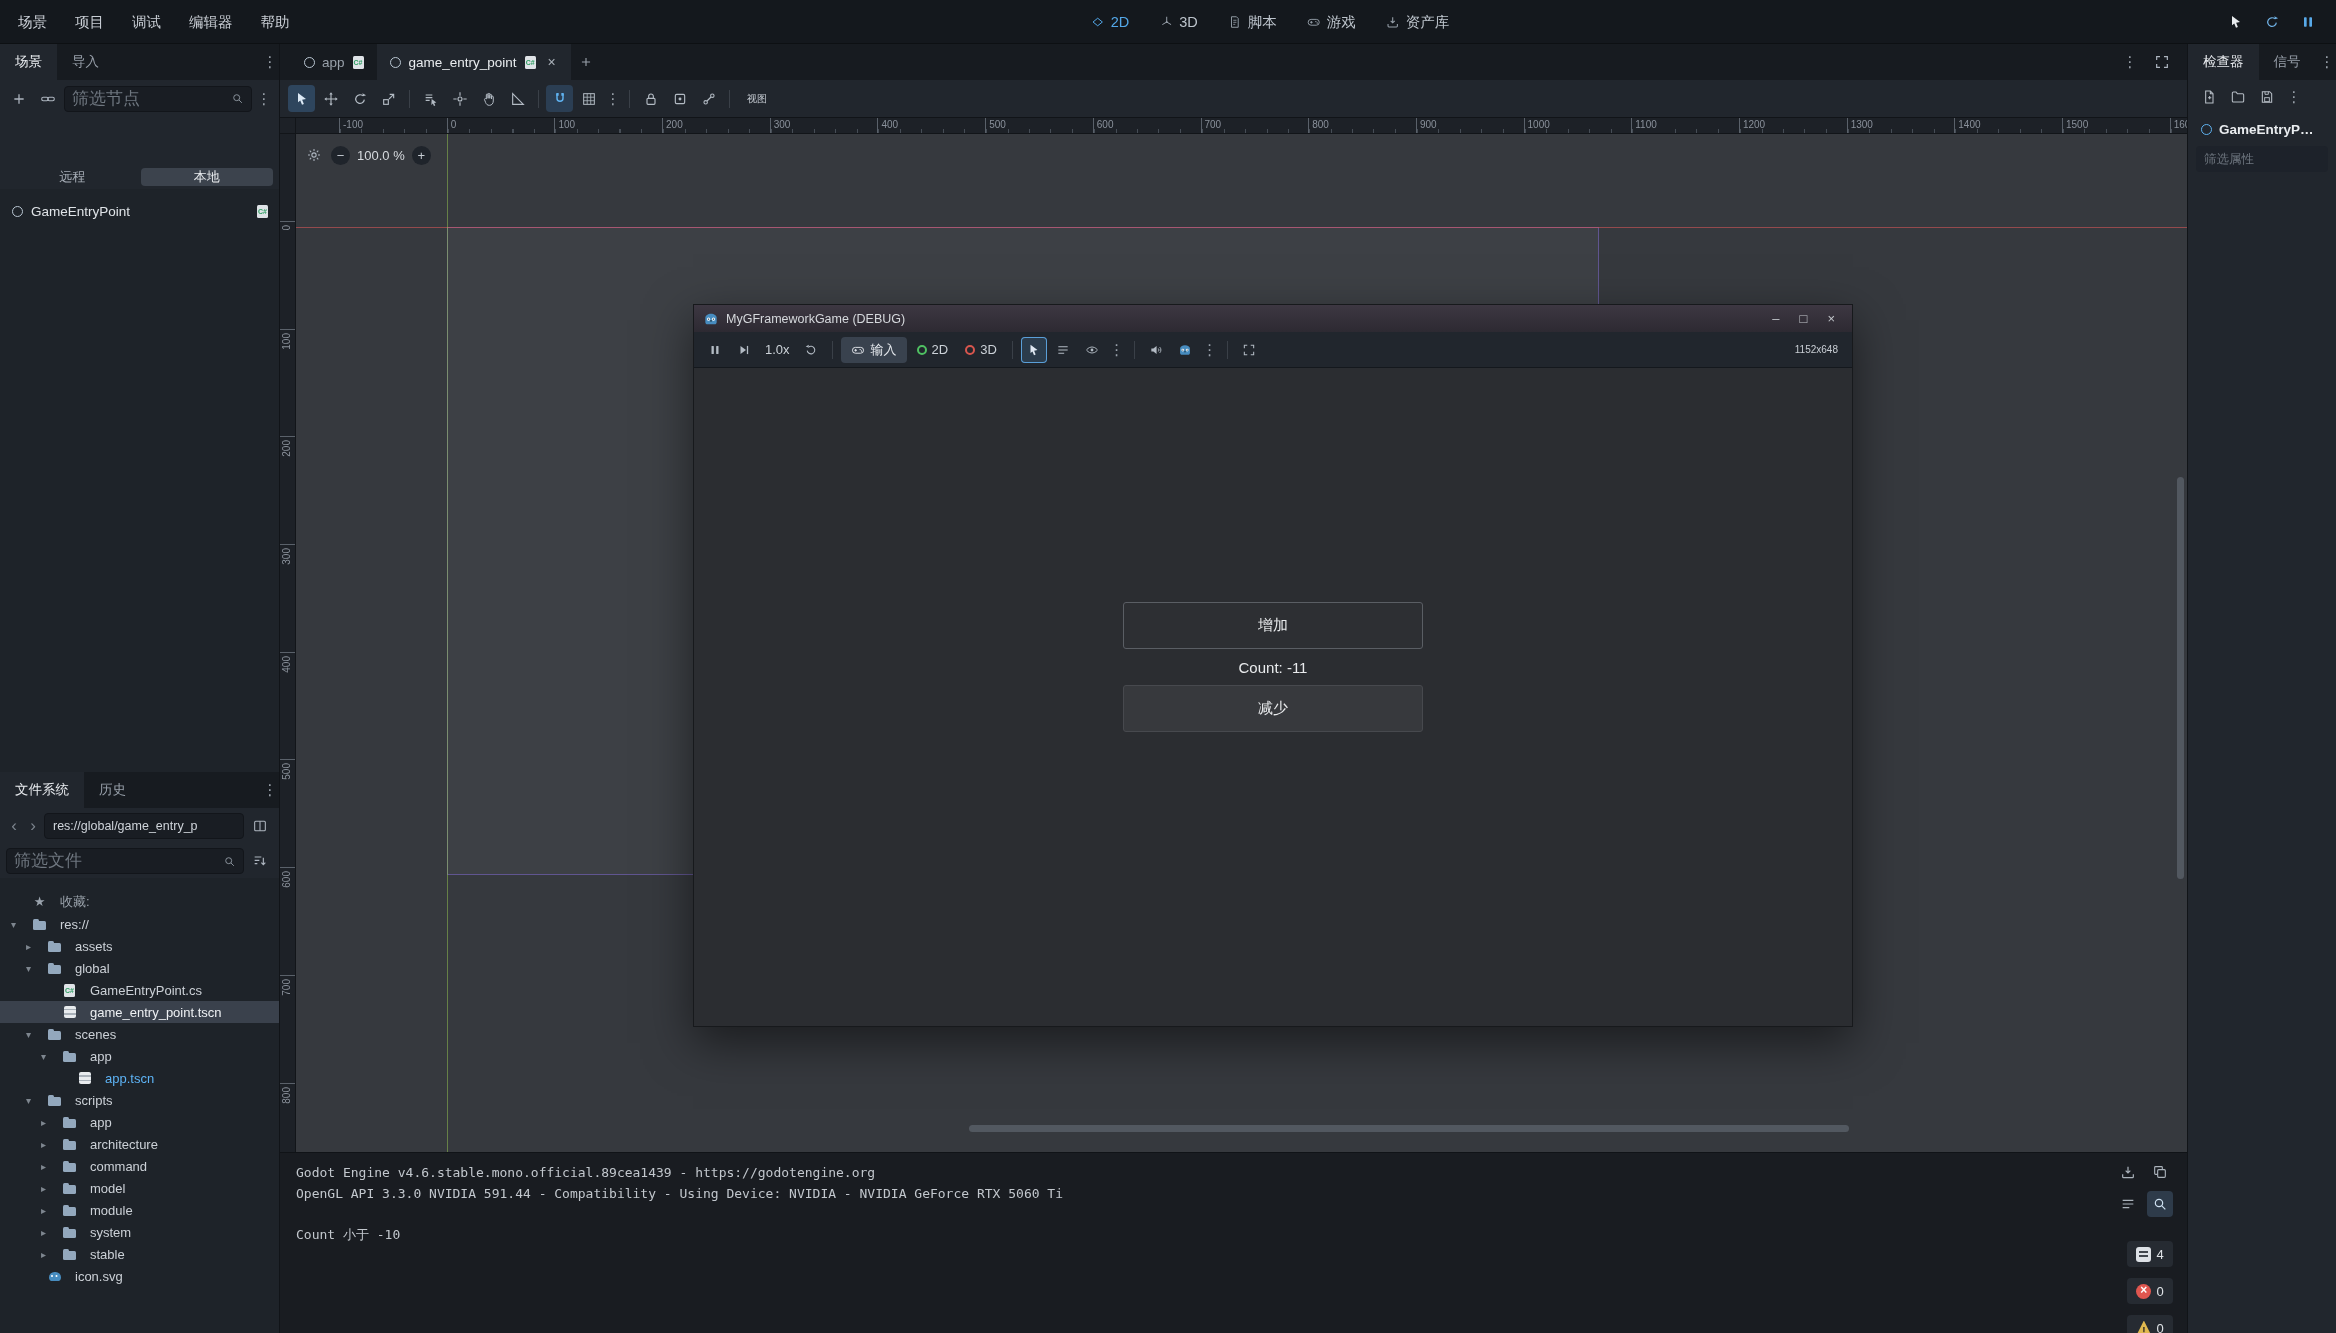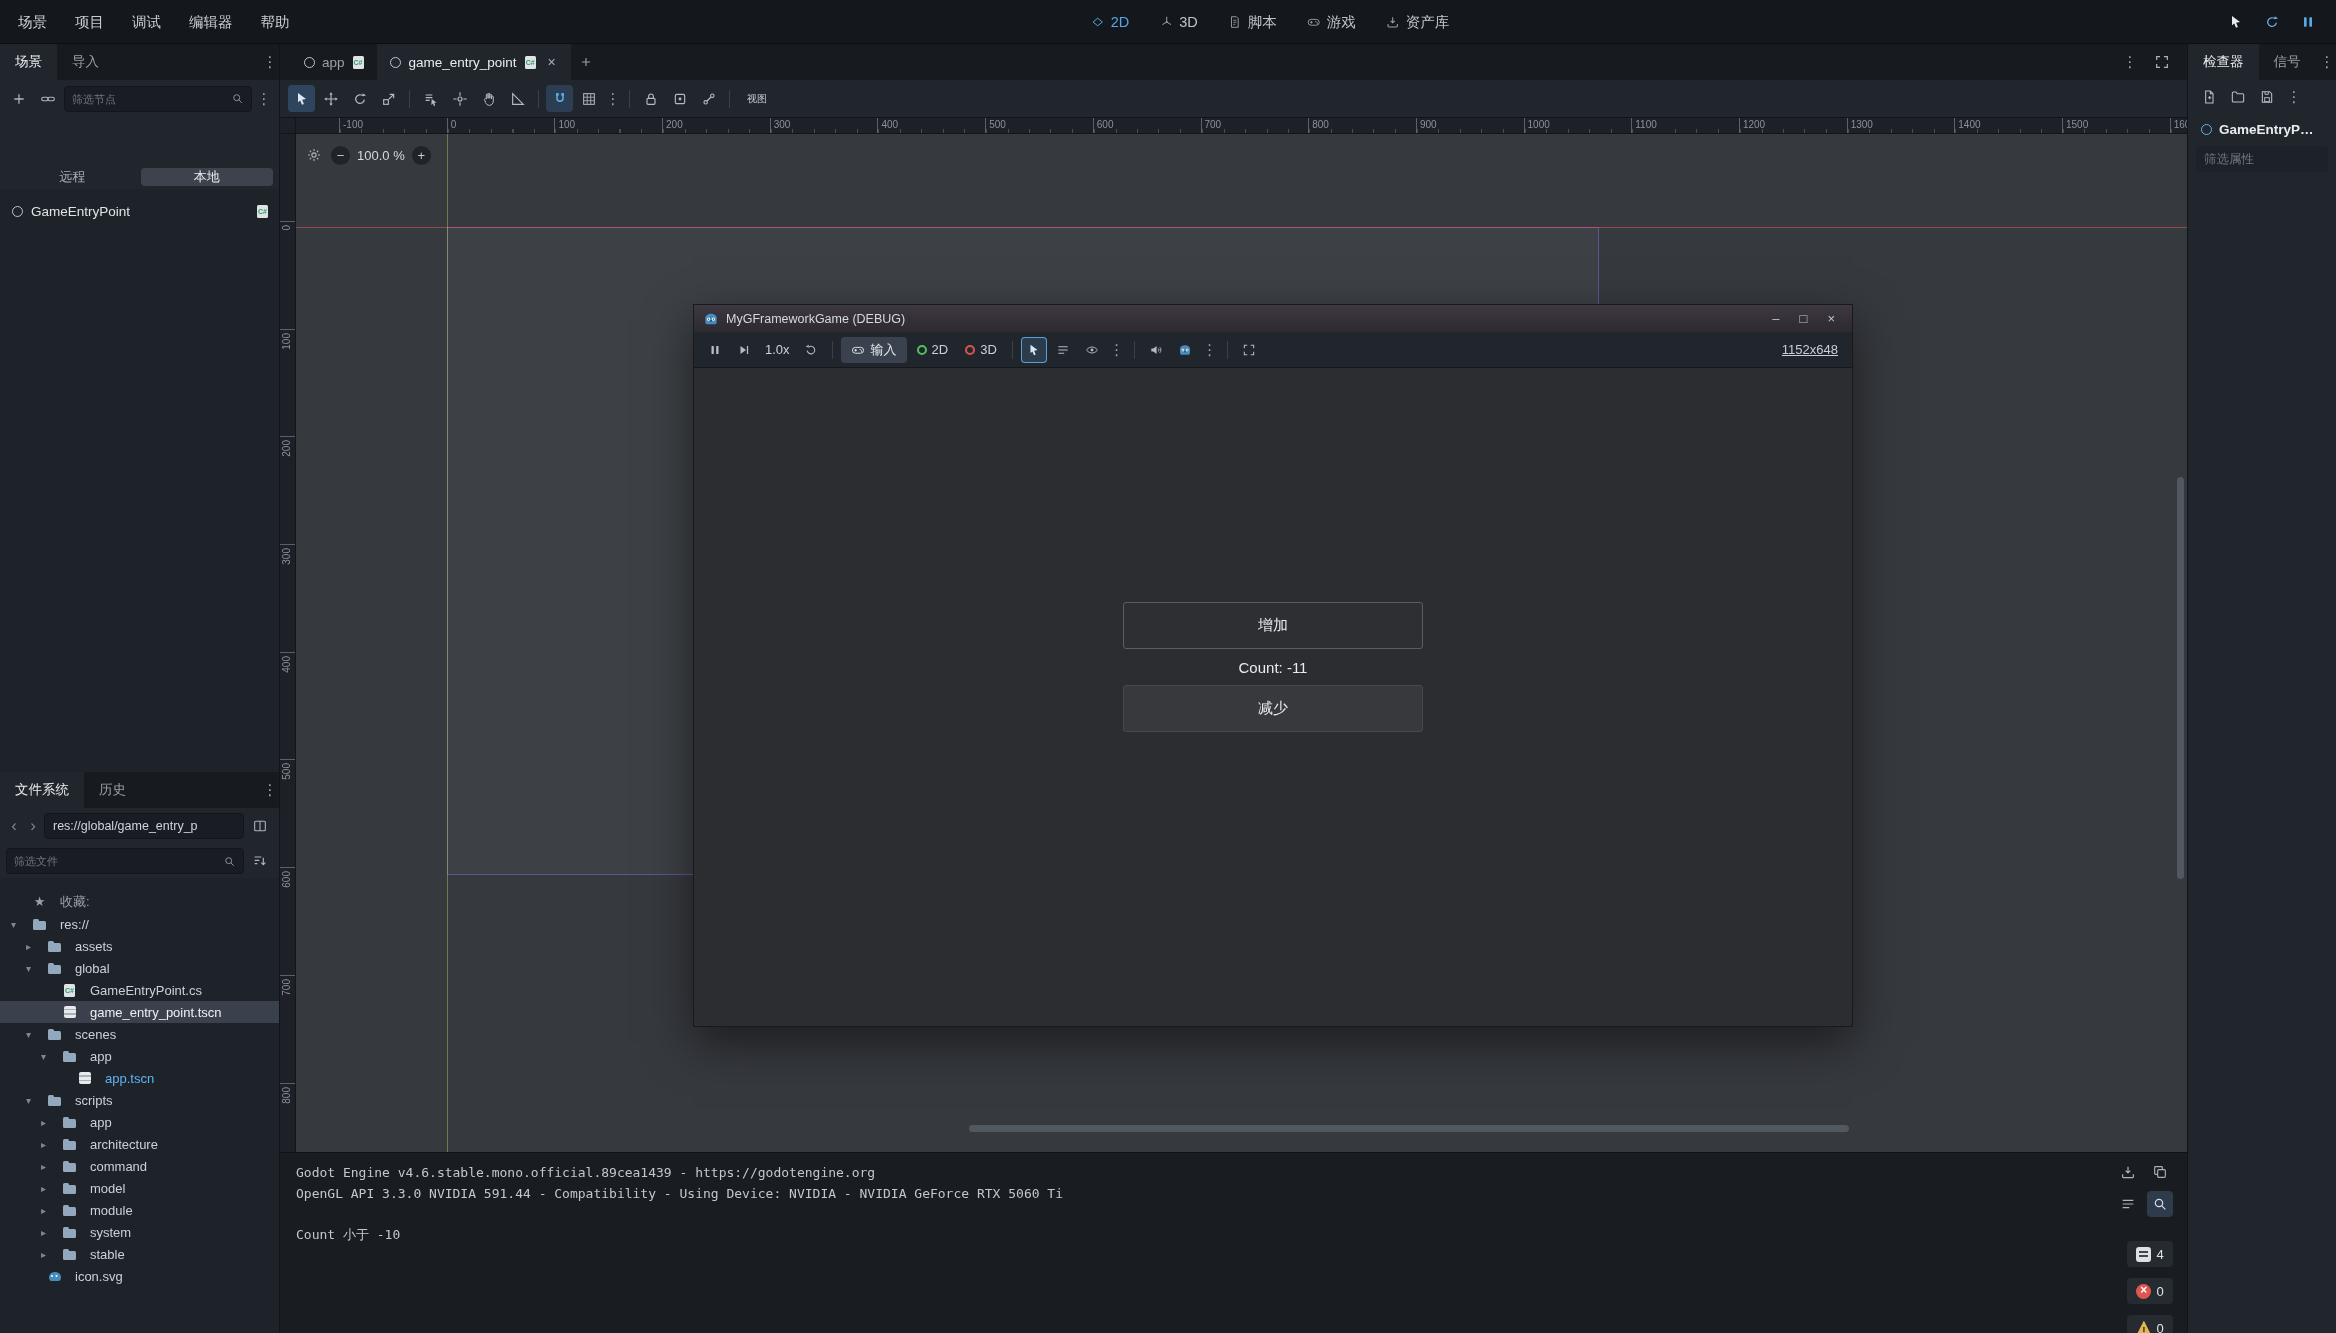--- a/index.html
+++ b/index.html
@@ -34,21 +34,21 @@
   .tabbar { height:36px; background:#171b20; display:flex; align-items:stretch; flex:0 0 36px; }
   .tabs { display:flex; }
   .tab { padding:0 15px; font-size:13.5px; color:#98a0aa; display:flex; align-items:center; }
   .tab.active { background:#21262d; color:#e8ebef; }
   .tabbar .dots { margin-left:auto; align-self:center; }
 
   .scene-toolbar { flex:0 0 37px; display:flex; align-items:center; gap:3px; padding:0 6px; }
   .search-box { flex:1; height:26px; background:#191d23; border:1px solid #12151a; border-radius:4px;
     display:flex; align-items:center; padding:0 7px; gap:5px; min-width:0; }
   .search-box input { flex:1; min-width:0; background:transparent; border:none; outline:none;
-    color:#e5e5e5; font-size:11px; font-family:inherit; }
+    color:#e5e5e5; font-size:17px; font-family:inherit; }
   .search-box input::placeholder { color:#6e767f; }
   .search-box svg { color:#8b939c; }
 
   .remote-local { flex:0 0 34px; display:flex; gap:2px; padding:3px 6px; }
   .rl-btn { flex:1; border-radius:4px; font-size:13px; color:#a5acb5; display:flex; align-items:center; justify-content:center;margin-top:48px; }
   .rl-btn.active { background:#3c434d; color:#e9ecef; }
 
   .scene-tree { flex:0 0 583px; background:#1e2329; padding-top:8px; }
   .stree-row { height:28px; display:flex; align-items:center; gap:7px; padding:0 9px; font-size:13.5px; color:#dfe3e7; }
   .stree-row .sp { flex:1; }
@@ -151,21 +151,21 @@
   #gw-toolbar { flex:0 0 36px; background:#21262d; border-bottom:1px solid #14181d; display:flex; align-items:center; gap:3px; padding:0 8px; }
   .gw-tool { width:26px; height:26px; border-radius:4px; display:flex; align-items:center; justify-content:center; color:#b3bbc4; flex:0 0 auto; }
   .gw-tool.on { box-shadow:inset 0 0 0 1px #5a9fd8; background:rgba(90,160,220,.18); color:#dfe8f2; }
   .gw-text { font-size:13px; color:#ccd2d8; padding:0 5px; }
   .gw-input-btn { display:flex; align-items:center; gap:6px; height:26px; padding:0 10px; border-radius:4px;
     background:#39424e; color:#e6eaee; font-size:13px; }
   .gw-mode { display:flex; align-items:center; gap:5px; height:26px; padding:0 7px; border-radius:4px; font-size:13px; color:#ccd2d8; }
   .ring { width:10px; height:10px; border-radius:50%; border:2px solid; }
   .ring.g { border-color:#4fc162; }
   .ring.r { border-color:#d8564e; }
-  #gw-res { margin-left:auto; font-size:13px; color:#c9ced4; padding-right:6px;text-decoration:underline; }
+  #gw-res { margin-left:auto; font-size:10px; color:#c9ced4; padding-right:6px; }
   #gw-content { flex:1; position:relative; background:#2b2d31; }
   #gw-stack { position:absolute; left:50%; top:0; transform:translateX(-50%); width:300px; }
   .gw-btn { width:300px; height:47px; border-radius:3px; display:flex; align-items:center; justify-content:center;
     font-size:15px; color:#e9ebed; font-family:inherit; }
   #btn-inc { margin-top:234px; background:#2d2f33; border:1px solid #5a5e64; }
   #count-label { height:36px; display:flex; align-items:center; justify-content:center; font-size:15px; color:#e9ebed; }
   #btn-dec { background:#37393d; border:1px solid #47494e; }
 
   
   #output { flex:0 0 181px; background:#191c21; border-top:1px solid #101317; position:relative;

